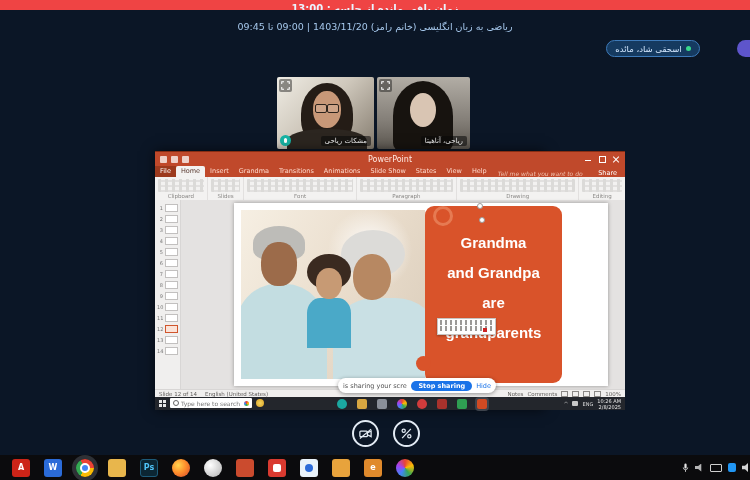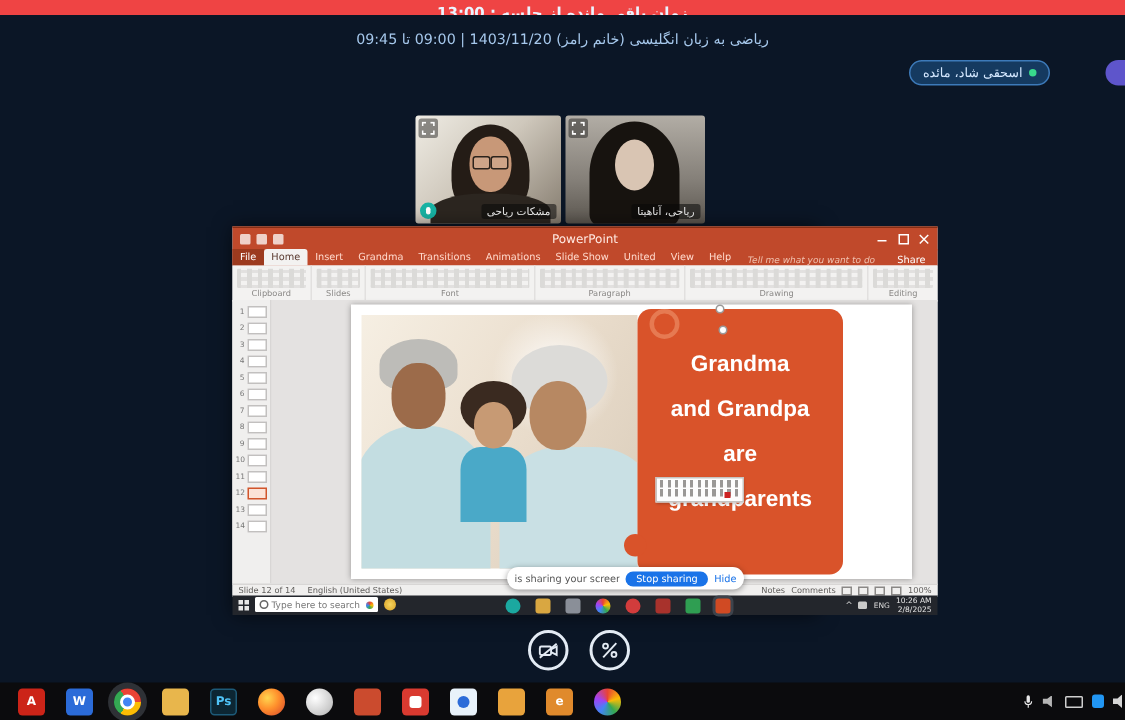--- a/index.html
+++ b/index.html
@@ -117,21 +117,21 @@
   .sticon.active{box-shadow:0 0 0 2px #3d434c;}
   .stray{position:absolute;right:4px;top:0;height:13px;display:flex;align-items:center;gap:4px;color:#ddd;}
   .stray .caret{font-size:6px;color:#ccc;}
   .stray .lang{font-size:5px;}
   .sclock{font-size:5px;line-height:6px;text-align:right;color:#e8e8e8;}
   .strayic{width:6px;height:5px;background:#c9c9c9;border-radius:1px;}
   
   .sharebar{position:absolute;left:338px;top:378px;width:158px;height:15px;background:#fff;border-radius:8px;
     box-shadow:0 1px 4px rgba(0,0,0,.4);display:flex;align-items:center;gap:4px;padding:0 5px;box-sizing:border-box;}
   .sharebar .msg{font-size:6.5px;color:#555;white-space:nowrap;overflow:hidden;flex:1;}
-  .stopbtn{background:#1a73e8;color:#fff;font-size:6.5px;border-radius:8px;padding:1px 7px;white-space:nowrap;}
+  .stopbtn{background:#1a73e8;color:#fff;font-size:6.5px;border-radius:8px;padding:1px 7px;white-space:nowrap;font-weight:bold;}
   .hidelink{color:#1a73e8;font-size:6.5px;}
   
   .ctl{position:absolute;top:420px;width:27px;height:27px;border:2px solid #e3ebf4;border-radius:50%;
     display:flex;align-items:center;justify-content:center;box-sizing:border-box;}
   .ctl.cam{left:352px;}.ctl.mic{left:393px;}
   
   .ltaskbar{position:absolute;left:0;top:455px;width:750px;height:25px;background:#0b0b0d;}
   .lticons{position:absolute;left:12px;top:3px;display:flex;gap:14px;align-items:center;height:19px;}
   .lticon{width:18px;height:18px;border-radius:3px;display:flex;align-items:center;justify-content:center;
     color:#fff;font-size:8px;font-weight:bold;flex:0 0 auto;}
@@ -217,21 +217,21 @@
       </div>
 
       <div class="ppt-tabs">
         <span class="tab file">File</span>
         <span class="tab active">Home</span>
         <span class="tab">Insert</span>
         <span class="tab">Grandma</span>
         <span class="tab">Transitions</span>
         <span class="tab">Animations</span>
         <span class="tab">Slide Show</span>
-        <span class="tab">United</span>
+        <span class="tab">States</span>
         <span class="tab">View</span>
         <span class="tab">Help</span>
         <span class="tellme">Tell me what you want to do</span>
         <span class="sharelbl">Share</span>
       </div>
 
       <div class="ribbon">
         <div class="rgroup" style="width:52px">
           <div class="fill"></div>
             <div class="lbl">Clipboard</div>

